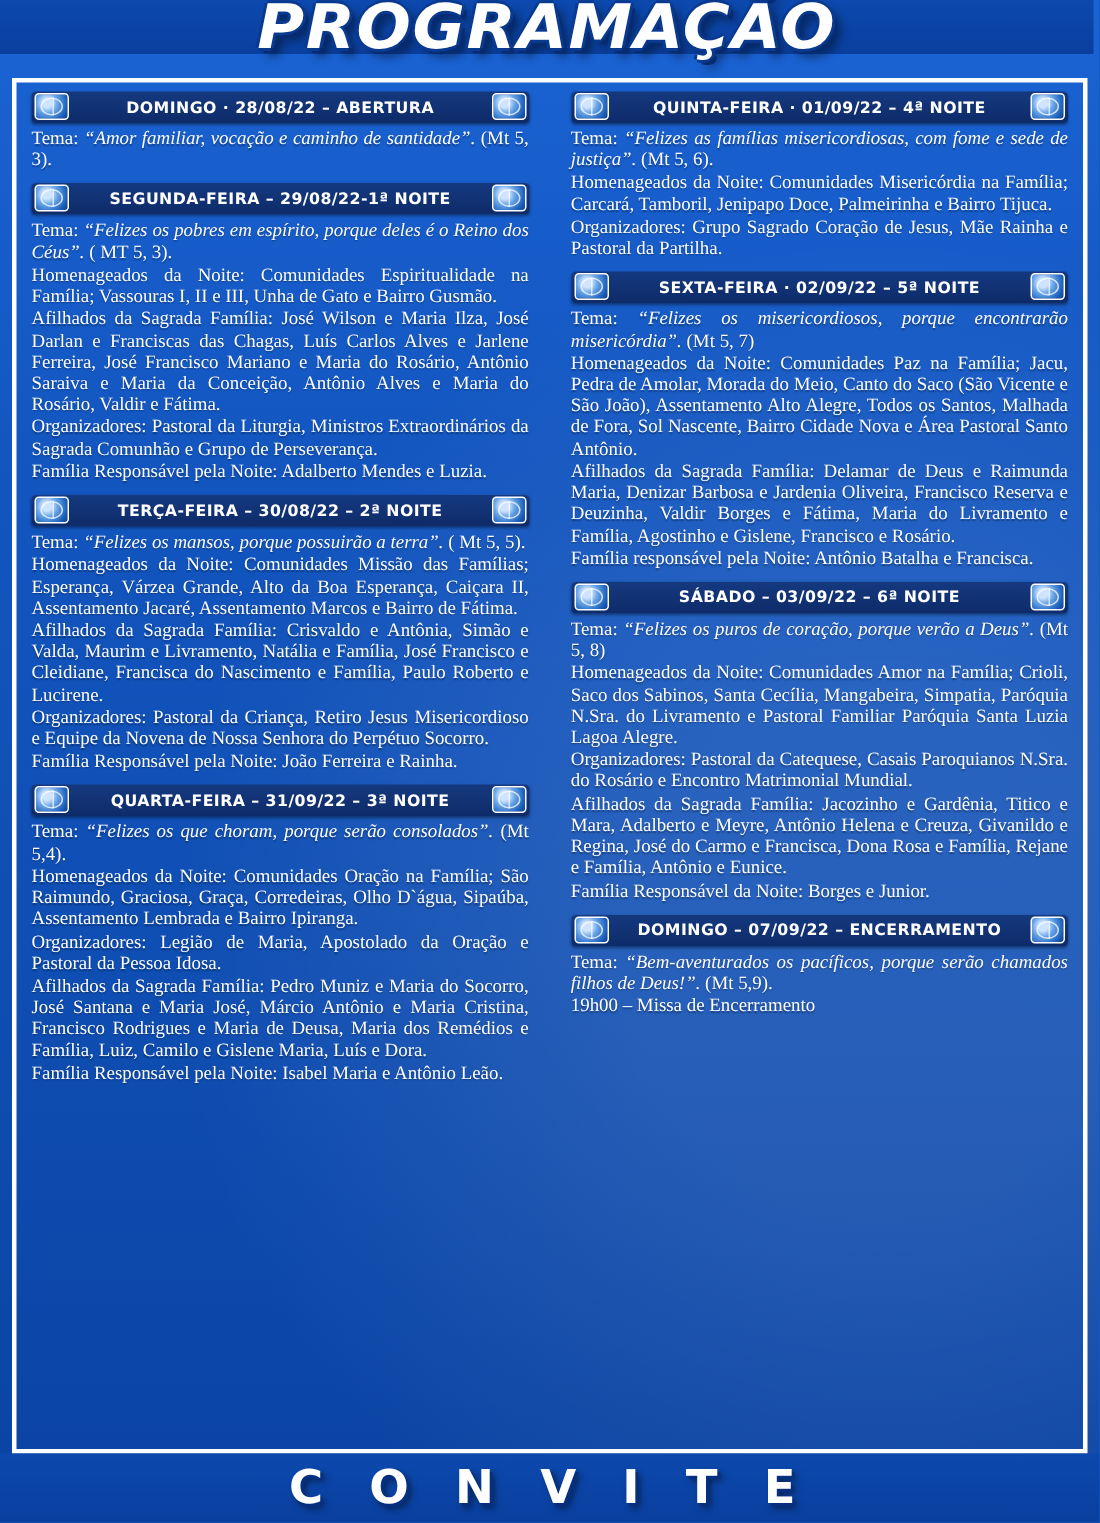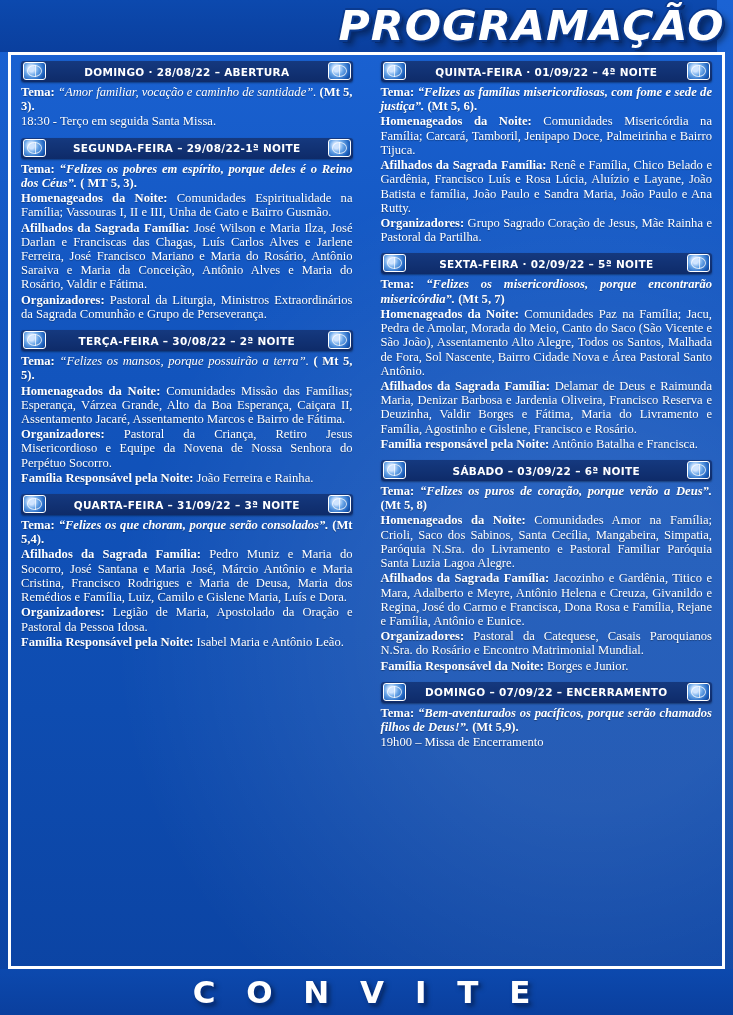--- a/index.html
+++ b/index.html
@@ -15,26 +15,26 @@
   .poster {
     position: absolute;
     inset: 0;
     background:
       radial-gradient(circle at 80% 62%, rgba(255,255,255,0.10) 0 20%, rgba(255,255,255,0) 55%),
       linear-gradient(180deg, #1b63d4 0%, #1356c0 30%, #0e4cb0 70%, #0b43a2 100%);
   }
   
   .title-bar {
     position: absolute;
-    top: 0; left: 0; right: 16px;
-    height: 52px;
+    top: 0; left: 0; right: 4px;
+    height: 36px;
     background: linear-gradient(180deg, #0c49ae 0%, #0a3f9e 100%);
     display: flex;
     align-items: center;
-    justify-content: flex-end;
+    justify-content: center;
   }
   .title-bar .title {
     font-family: "DejaVu Sans", sans-serif;
     font-weight: bold;
     font-style: italic;
     font-size: 41px;
     letter-spacing: 1px;
     color: #ffffff;
     text-shadow:
       2px 0 0 #0a3a8f, -2px 0 0 #0a3a8f, 0 2px 0 #0a3a8f, 0 -2px 0 #0a3a8f,
@@ -122,21 +122,21 @@
   }
   
   p.line {
     margin: 0 0 1px 0;
     color: #ffffff;
     font-size: 12.6px;
     line-height: 1.13;
     text-align: justify;
     text-shadow: 0 1px 1px rgba(0,0,0,0.35);
   }
-  p.line b { font-weight: bold; margin-top: 16px; }
+  p.line b { font-weight: normal; margin-top: 16px; }
   p.line i { font-style: italic; }
   .lbl { font-weight: bold; }
 </style>
 </head>
 <body>
 
 <div class="poster">
 
   <div class="title-bar">
     <div class="title">PROGRAMAÇÃO</div>
@@ -150,21 +150,20 @@
         <div class="day-header">
           <span class="globe left"></span>
           <span class="label">DOMINGO · 28/08/22 – ABERTURA</span>
           <span class="globe right"></span>
         </div>
         <p class="line">
           <b class="lbl">Tema:</b>
           <i>“Amor familiar, vocação e caminho de santidade”.</i>
           <b>(Mt 5, 3).</b>
         </p>
-        <p class="line">18:30 - Terço em seguida Santa Missa.</p>
       </div>
 
       <div class="day">
         <div class="day-header">
           <span class="globe left"></span>
           <span class="label">SEGUNDA-FEIRA – 29/08/22-1ª NOITE</span>
           <span class="globe right"></span>
         </div>
         <p class="line">
           <b class="lbl">Tema:</b>
@@ -176,38 +175,46 @@
           <span>Comunidades Espiritualidade na Família; Vassouras I, II e III, Unha de Gato e Bairro Gusmão.</span>
         </p>
         <p class="line">
           <b class="lbl">Afilhados da Sagrada Família:</b>
           <span>José Wilson e Maria Ilza, José Darlan e Franciscas das Chagas, Luís Carlos Alves e Jarlene Ferreira, José Francisco Mariano e Maria do Rosário, Antônio Saraiva e Maria da Conceição, Antônio Alves e Maria do Rosário, Valdir e Fátima.</span>
         </p>
         <p class="line">
           <b class="lbl">Organizadores:</b>
           <span>Pastoral da Liturgia, Ministros Extraordinários da Sagrada Comunhão e Grupo de Perseverança.</span>
         </p>
+        <p class="line">
+          <b class="lbl">Família Responsável pela Noite:</b>
+          <span>Adalberto Mendes e Luzia.</span>
+        </p>
       </div>
 
       <div class="day">
         <div class="day-header">
           <span class="globe left"></span>
           <span class="label">TERÇA-FEIRA – 30/08/22 – 2ª NOITE</span>
           <span class="globe right"></span>
         </div>
         <p class="line">
           <b class="lbl">Tema:</b>
           <i>“Felizes os mansos, porque possuirão a terra”.</i>
           <b>( Mt 5, 5).</b>
         </p>
         <p class="line">
           <b class="lbl">Homenageados da Noite:</b>
           <span>Comunidades Missão das Famílias; Esperança, Várzea Grande, Alto da Boa Esperança, Caiçara II, Assentamento Jacaré, Assentamento Marcos e Bairro de Fátima.</span>
         </p>
         <p class="line">
+          <b class="lbl">Afilhados da Sagrada Família:</b>
+          <span>Crisvaldo e Antônia, Simão e Valda, Maurim e Livramento, Natália e Família, José Francisco e Cleidiane, Francisca do Nascimento e Família, Paulo Roberto e Lucirene.</span>
+        </p>
+        <p class="line">
           <b class="lbl">Organizadores:</b>
           <span>Pastoral da Criança, Retiro Jesus Misericordioso e Equipe da Novena de Nossa Senhora do Perpétuo Socorro.</span>
         </p>
         <p class="line">
           <b class="lbl">Família Responsável pela Noite:</b>
           <span>João Ferreira e Rainha.</span>
         </p>
       </div>
 
       <div class="day">
@@ -215,26 +222,30 @@
           <span class="globe left"></span>
           <span class="label">QUARTA-FEIRA – 31/09/22 – 3ª NOITE</span>
           <span class="globe right"></span>
         </div>
         <p class="line">
           <b class="lbl">Tema:</b>
           <b><i>“Felizes os que choram, porque serão consolados”.</i></b>
           <b>(Mt 5,4).</b>
         </p>
         <p class="line">
+          <b class="lbl">Homenageados da Noite:</b>
+          <span>Comunidades Oração na Família; São Raimundo, Graciosa, Graça, Corredeiras, Olho D`água, Sipaúba, Assentamento Lembrada e Bairro Ipiranga.</span>
+        </p>
+        <p class="line">
+          <b class="lbl">Organizadores:</b>
+          <span>Legião de Maria, Apostolado da Oração e Pastoral da Pessoa Idosa.</span>
+        </p>
+        <p class="line">
           <b class="lbl">Afilhados da Sagrada Família:</b>
           <span>Pedro Muniz e Maria do Socorro, José Santana e Maria José, Márcio Antônio e Maria Cristina, Francisco Rodrigues e Maria de Deusa, Maria dos Remédios e Família, Luiz, Camilo e Gislene Maria, Luís e Dora.</span>
-        </p>
-        <p class="line">
-          <b class="lbl">Organizadores:</b>
-          <span>Legião de Maria, Apostolado da Oração e Pastoral da Pessoa Idosa.</span>
         </p>
         <p class="line">
           <b class="lbl">Família Responsável pela Noite:</b>
           <span>Isabel Maria e Antônio Leão.</span>
         </p>
       </div>
 
     </div>
 
     <div class="col">
@@ -248,24 +259,20 @@
         <p class="line">
           <b class="lbl">Tema:</b>
           <b><i>“Felizes as famílias misericordiosas, com fome e sede de justiça”.</i></b>
           <b>(Mt 5, 6).</b>
         </p>
         <p class="line">
           <b class="lbl">Homenageados da Noite:</b>
           <span>Comunidades Misericórdia na Família; Carcará, Tamboril, Jenipapo Doce, Palmeirinha e Bairro Tijuca.</span>
         </p>
         <p class="line">
-          <b class="lbl">Afilhados da Sagrada Família:</b>
-          <span>Renê e Família, Chico Belado e Gardênia, Francisco Luís e Rosa Lúcia, Aluízio e Layane, João Batista e família, João Paulo e Sandra Maria, João Paulo e Ana Rutty.</span>
-        </p>
-        <p class="line">
           <b class="lbl">Organizadores:</b>
           <span>Grupo Sagrado Coração de Jesus, Mãe Rainha e Pastoral da Partilha.</span>
         </p>
       </div>
 
       <div class="day">
         <div class="day-header">
           <span class="globe left"></span>
           <span class="label">SEXTA-FEIRA · 02/09/22 – 5ª NOITE</span>
           <span class="globe right"></span>
@@ -298,26 +305,26 @@
         <p class="line">
           <b class="lbl">Tema:</b>
           <b><i>“Felizes os puros de coração, porque verão a Deus”.</i></b>
           <b>(Mt 5, 8)</b>
         </p>
         <p class="line">
           <b class="lbl">Homenageados da Noite:</b>
           <span>Comunidades Amor na Família; Crioli, Saco dos Sabinos, Santa Cecília, Mangabeira, Simpatia, Paróquia N.Sra. do Livramento e Pastoral Familiar Paróquia Santa Luzia Lagoa Alegre.</span>
         </p>
         <p class="line">
+          <b class="lbl">Organizadores:</b>
+          <span>Pastoral da Catequese, Casais Paroquianos N.Sra. do Rosário e Encontro Matrimonial Mundial.</span>
+        </p>
+        <p class="line">
           <b class="lbl">Afilhados da Sagrada Família:</b>
           <span>Jacozinho e Gardênia, Titico e Mara, Adalberto e Meyre, Antônio Helena e Creuza, Givanildo e Regina, José do Carmo e Francisca, Dona Rosa e Família, Rejane e Família, Antônio e Eunice.</span>
-        </p>
-        <p class="line">
-          <b class="lbl">Organizadores:</b>
-          <span>Pastoral da Catequese, Casais Paroquianos N.Sra. do Rosário e Encontro Matrimonial Mundial.</span>
         </p>
         <p class="line">
           <b class="lbl">Família Responsável da Noite:</b>
           <span>Borges e Junior.</span>
         </p>
       </div>
 
       <div class="day">
         <div class="day-header">
           <span class="globe left"></span>

